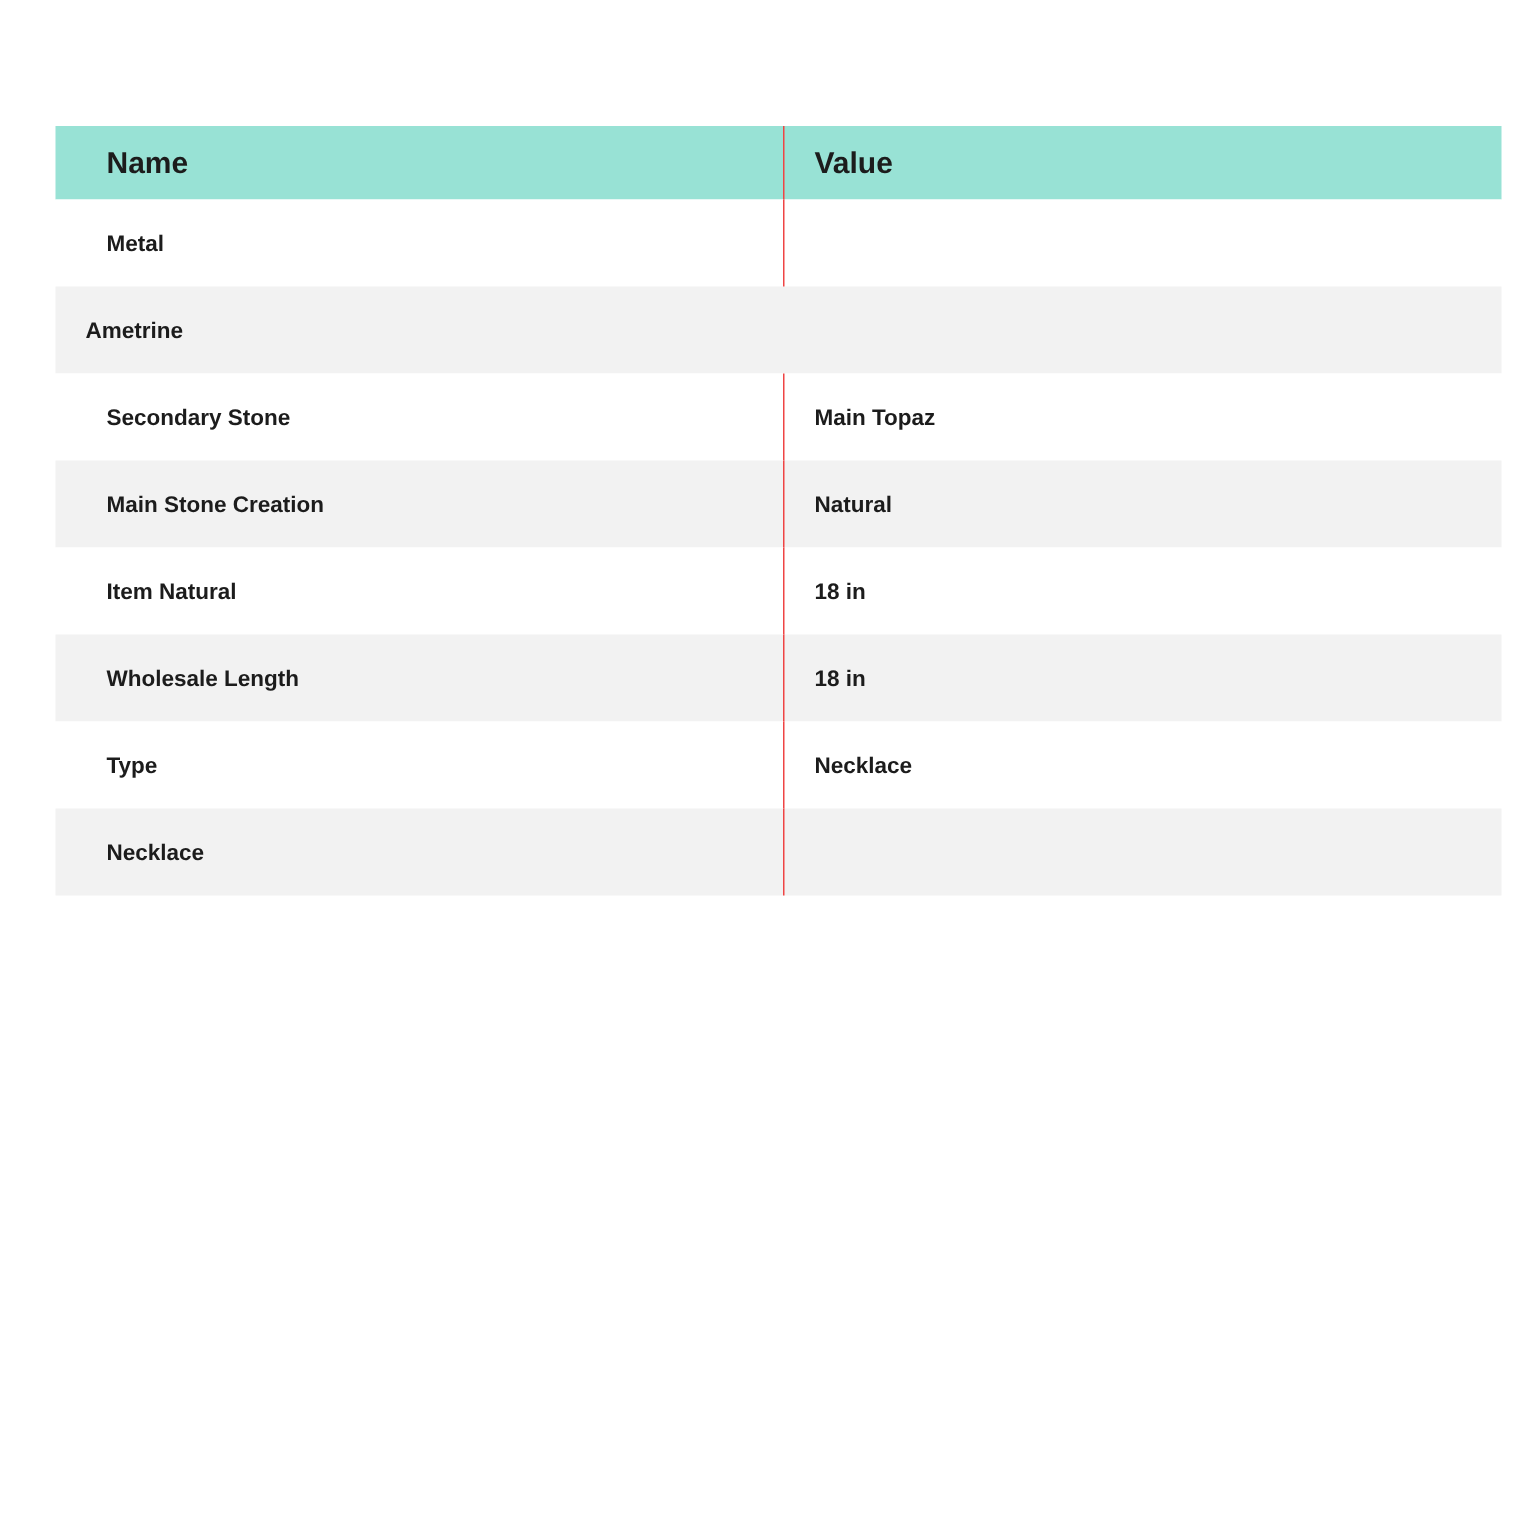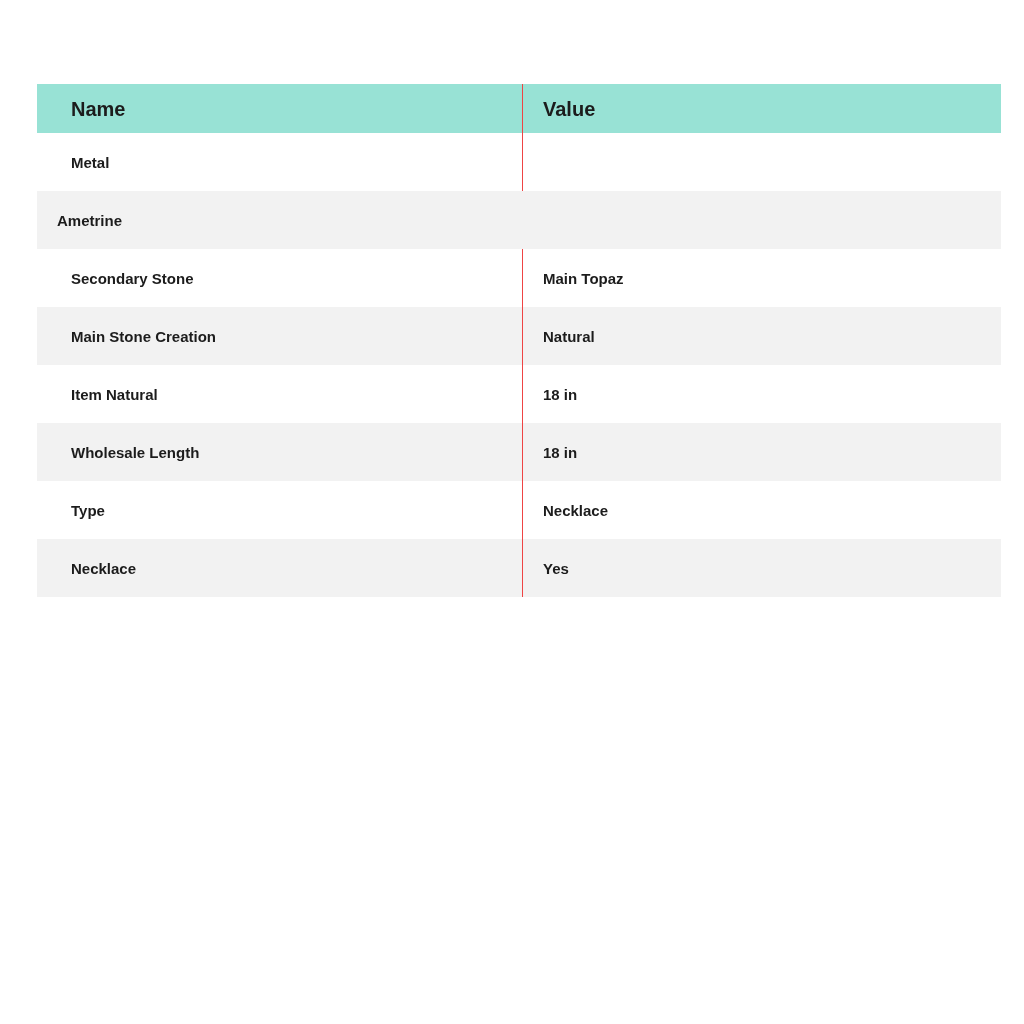--- a/index.html
+++ b/index.html
@@ -85,16 +85,15 @@
       <div class="row alt">
         <div class="cell name">Wholesale Length</div>
         <div class="cell value">18 in</div>
       </div>
       <div class="row">
         <div class="cell name">Type</div>
         <div class="cell value">Necklace</div>
       </div>
       <div class="row alt">
         <div class="cell name">Necklace</div>
-        <div class="cell value">Yes</div>
       </div>
     </div>
 </div>
 
 </body></html>

